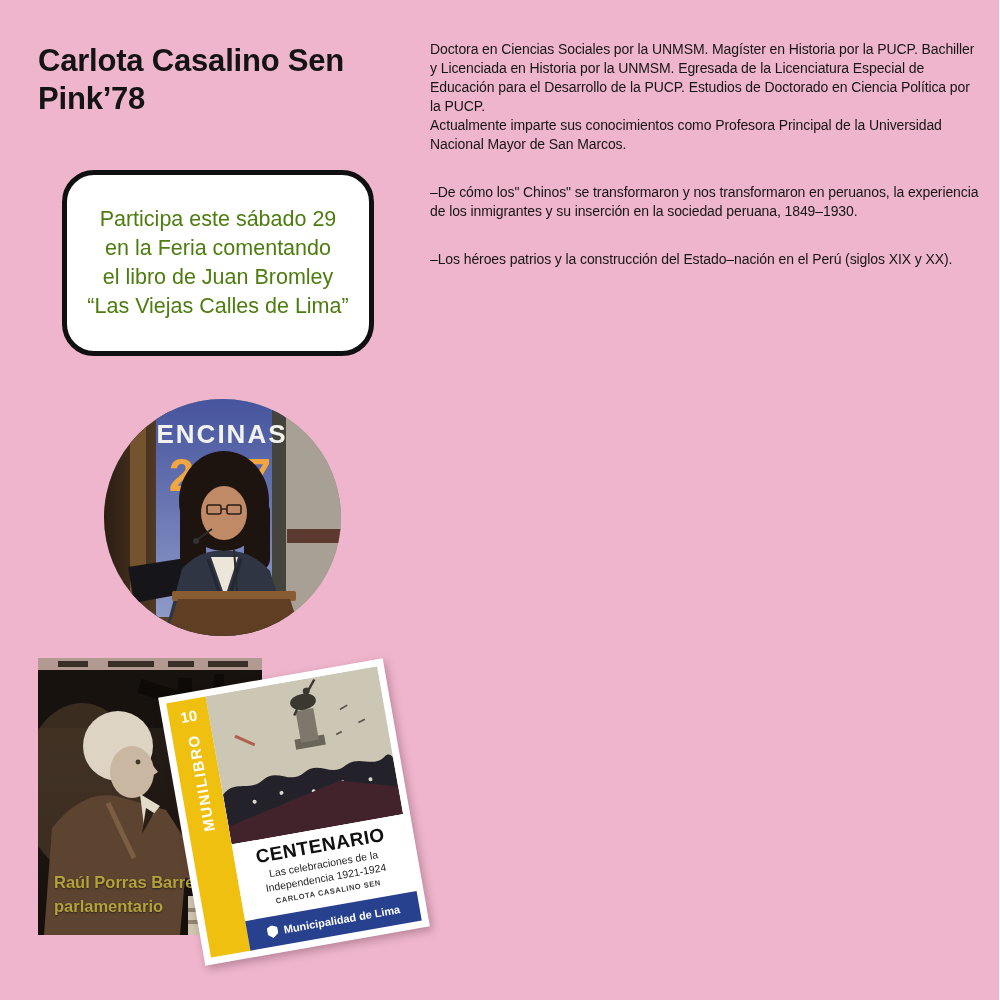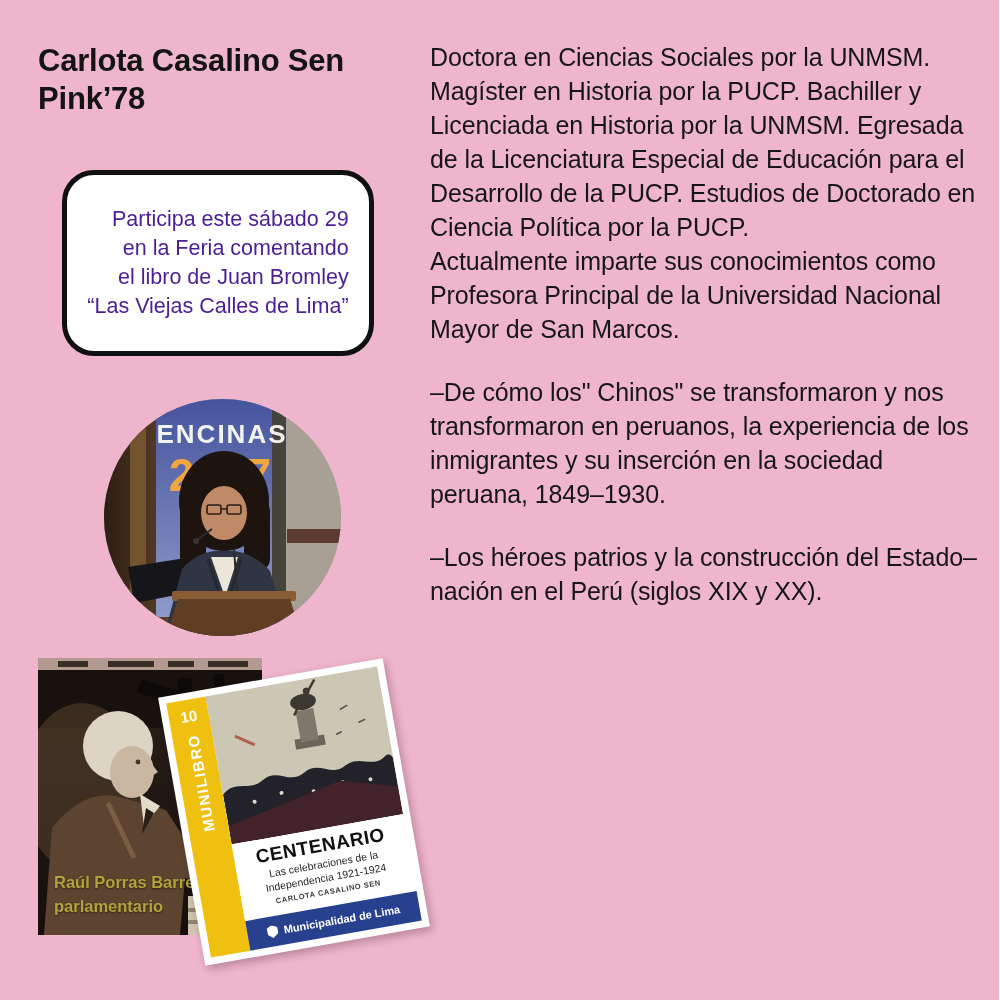--- a/index.html
+++ b/index.html
@@ -12,21 +12,21 @@
     font-size:31px;font-weight:800;line-height:1.22;color:#141414;
     white-space:pre-line;letter-spacing:-0.2px;
   }
   .bubble{
     position:absolute;left:62px;top:170px;width:312px;height:186px;
     background:#ffffff;border:5px solid #101010;border-radius:32px;
     display:flex;align-items:center;justify-content:center;
     text-align:center;box-sizing:border-box;padding:10px 14px;
   }
   .bubble-text{
-    font-size:21.5px;line-height:1.34;color:#4c1d95;white-space:pre-line;text-align:right;
+    font-size:21.5px;line-height:1.34;color:#4d7c0f;white-space:pre-line;
   }
 
   .circle-photo{
     position:absolute;left:104px;top:399px;width:237px;height:237px;
     border-radius:50%;overflow:hidden;
   }
   .circle-photo svg{display:block;}
 
   .portrait-photo{
     position:absolute;left:38px;top:658px;width:224px;height:277px;overflow:hidden;
@@ -69,21 +69,21 @@
   .muni-logo{
     width:11px;height:13px;background:#ffffff;display:inline-block;flex:none;
     clip-path:polygon(50% 0,100% 22%,100% 68%,50% 100%,0 68%,0 22%);
   }
 
   
   .bio{
     position:absolute;left:430px;top:40px;width:552px;color:#161616;
   }
   .bio p{
-    margin:0 0 29px;font-size:25px;line-height:1.36;white-space:pre-line;
+    margin:0 0 29px;font-size:14px;line-height:1.36;white-space:pre-line;
     letter-spacing:-0.1px;
   }
 </style>
 </head>
 <body>
 
 <div class="canvas">
 
   <div class="page-title">Carlota Casalino Sen
 Pink’78</div>

